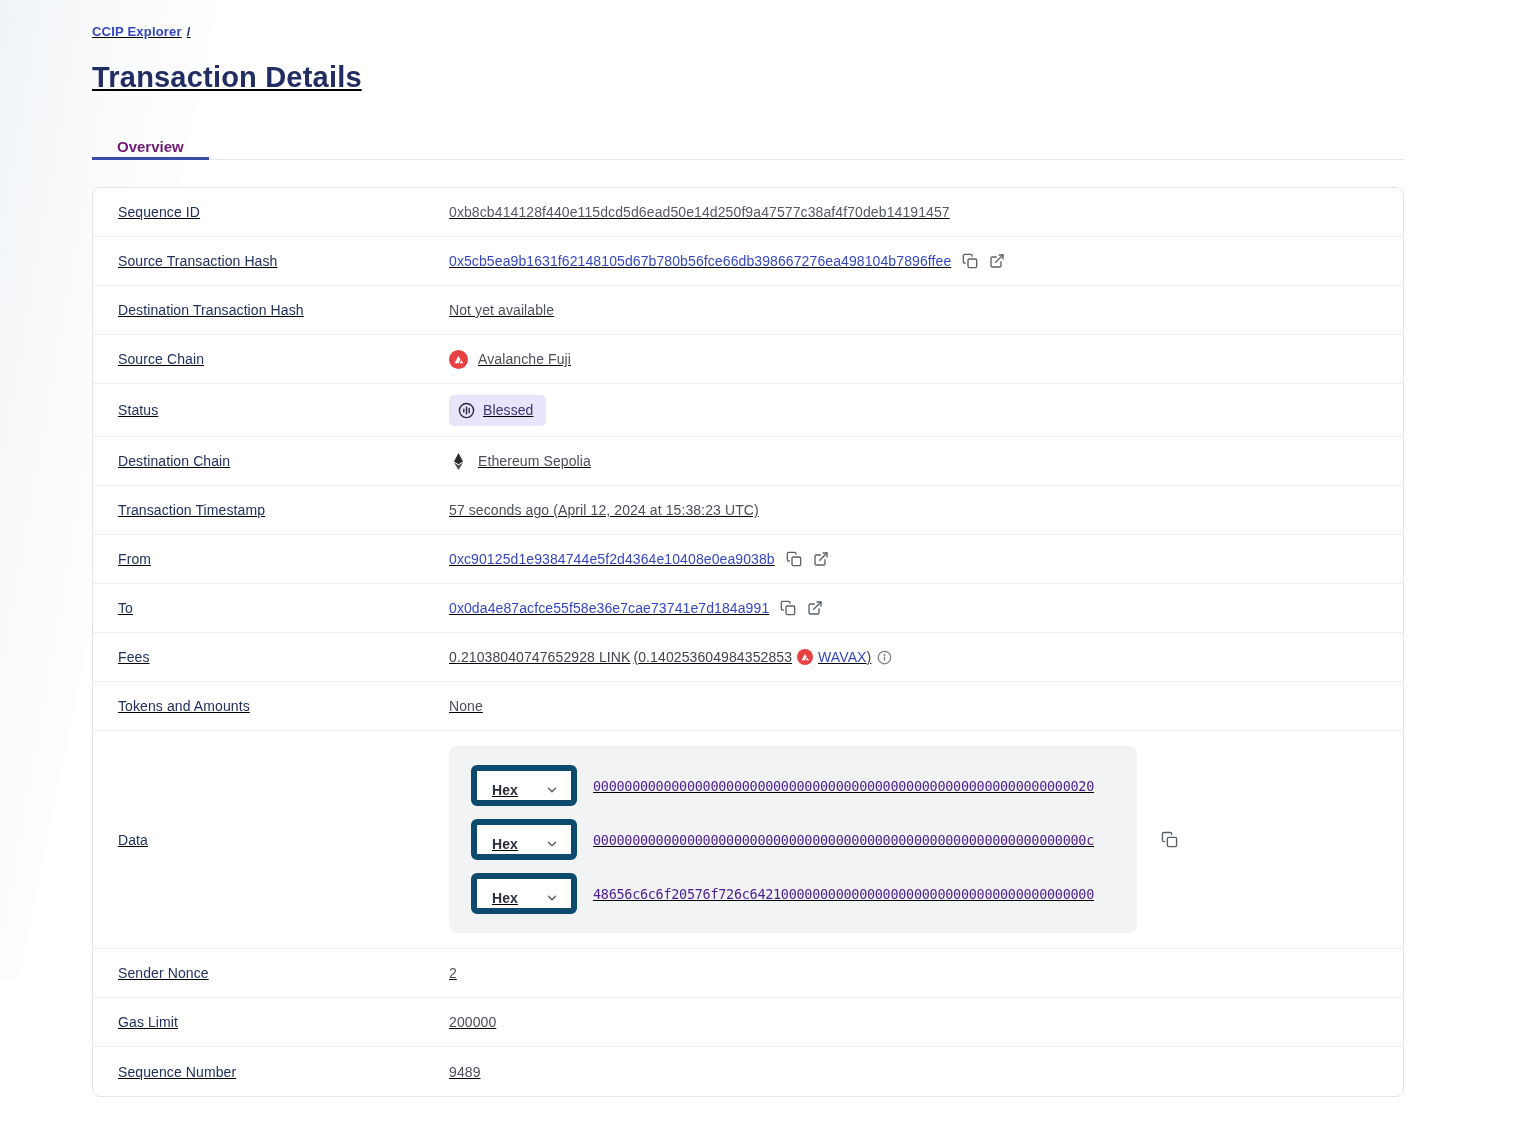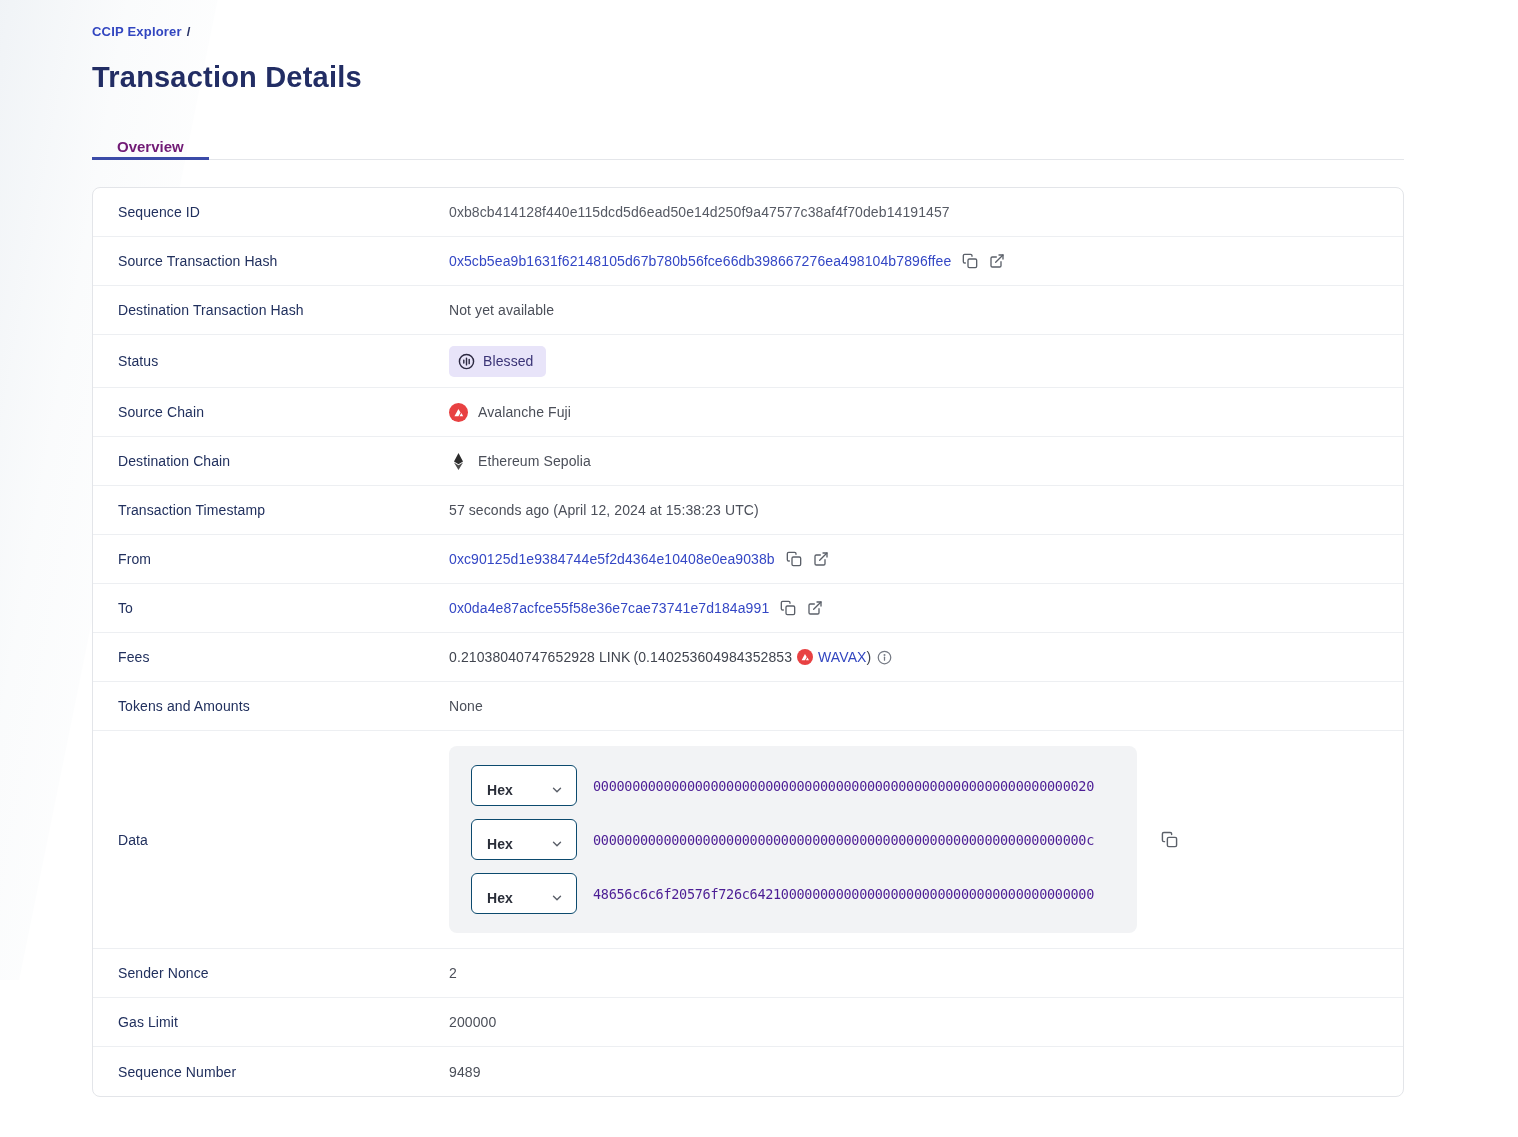--- a/index.html
+++ b/index.html
@@ -1,17 +1,17 @@
 <!DOCTYPE html>
 <html><head>
 <meta charset="utf-8">
 <style>
   * { margin:0; padding:0; box-sizing:border-box; }
   html,body { width:1518px; height:1137px; background:#ffffff; font-family:"Liberation Sans", sans-serif; overflow:hidden; }
-  .page { position:relative; width:1250px; height:1137px; }
+  .page { position:relative; width:1250px; height:1137px;text-decoration:underline; }
 
   
   .corner-deco {
     position:absolute; top:0; left:0; width:320px; height:980px; pointer-events:none;
     background:
       linear-gradient(100deg, rgba(222,229,236,0.45) 0%, rgba(238,242,245,0.30) 26%, rgba(255,255,255,0) 58%);
     clip-path: polygon(0 0, 68% 0, 6% 100%, 0 100%);
   }
 
   .content { position:relative; margin-left:92px; width:1312px; padding-top:24px; }
@@ -50,21 +50,21 @@
   .fees-wrap { display:inline-flex; align-items:center; white-space:nowrap; color:#41454f; }
   .fees-wrap .wavax-link { color:#3246c0; text-decoration:none; cursor:pointer; }
   .info-btn { background:none; border:none; padding:0; margin-left:6px; cursor:pointer; color:#757a84; display:inline-flex; }
 
   .data-row { align-items:center; padding-top:15px; padding-bottom:15px; }
   .data-block { background:#f2f3f5; border-radius:8px; padding:19px 22px; width:688px; }
   .hex-line { display:flex; align-items:center; gap:16px; margin-bottom:13px; }
   .hex-line:last-child { margin-bottom:0; }
   .hex-select {
     display:flex; align-items:center; justify-content:space-between; width:106px; height:41px;
-    background:#fff; border:1px solid #0c4a6e; border-radius:6px; padding:8px 12px 0 15px; cursor:pointer;
+    background:#fff; border:6px solid #0c4a6e; border-radius:6px; padding:8px 12px 0 15px; cursor:pointer;
   }
   .hex-select .sel-label { font-size:14px; font-weight:bold; color:#2a2e39; }
   .hex-select svg { color:#595e68; }
   .hex-code { font-family:"DejaVu Sans Mono", monospace; font-size:13.5px; color:#4c1d95; letter-spacing:-0.3px; white-space:nowrap; }
   .data-copy { margin-left:24px; }
 </style>
 </head>
 <body>
 
 <div class="page">
@@ -105,51 +105,51 @@
                 <polyline points="15 3 21 3 21 9"></polyline>
                 <line x1="10" y1="14" x2="21" y2="3"></line>
               </svg>
           </button>
         </div>
       </div>
 
       <div class="row">
         <div class="row-label">Destination Transaction Hash</div>
         <div class="row-value">Not yet available</div>
+      </div>
+
+      <div class="row">
+        <div class="row-label">Source Chain</div>
+        <div class="row-value">
+          <span class="chain">
+            <span style="display:inline-flex;">
+              <svg width="19" height="19" viewBox="0 0 32 32">
+                  <circle cx="16" cy="16" r="16" fill="#e84142"></circle>
+                  <path fill="#ffffff" d="M9.2 22.3 L15.9 10.1 L19.4 16.2 L15.9 22.3 Z"></path>
+                  <path fill="#ffffff" d="M17.8 22.3 L20.9 16.9 L23.9 22.3 Z"></path>
+                </svg>
+            </span>
+            <span>Avalanche Fuji</span>
+          </span>
+        </div>
       </div>
 
       <div class="row" style="min-height:53px;">
         <div class="row-label">Status</div>
         <div class="row-value">
           <span class="badge">
             <span style="display:inline-flex;">
               <svg width="17" height="17" viewBox="0 0 24 24" fill="none" stroke="#2b2840" stroke-width="2" stroke-linecap="round">
                   <circle cx="12" cy="12" r="10"></circle>
                   <line x1="8.2" y1="10" x2="8.2" y2="14"></line>
                   <line x1="12" y1="7.2" x2="12" y2="16.8"></line>
                   <line x1="15.8" y1="9" x2="15.8" y2="15"></line>
                 </svg>
             </span>
             <span>Blessed</span>
-          </span>
-        </div>
-      </div>
-
-      <div class="row">
-        <div class="row-label">Source Chain</div>
-        <div class="row-value">
-          <span class="chain">
-            <span style="display:inline-flex;">
-              <svg width="19" height="19" viewBox="0 0 32 32">
-                  <circle cx="16" cy="16" r="16" fill="#e84142"></circle>
-                  <path fill="#ffffff" d="M9.2 22.3 L15.9 10.1 L19.4 16.2 L15.9 22.3 Z"></path>
-                  <path fill="#ffffff" d="M17.8 22.3 L20.9 16.9 L23.9 22.3 Z"></path>
-                </svg>
-            </span>
-            <span>Avalanche Fuji</span>
           </span>
         </div>
       </div>
 
       <div class="row">
         <div class="row-label">Destination Chain</div>
         <div class="row-value">
           <span class="chain">
             <span style="display:inline-flex; width:19px; justify-content:center;">
               <svg width="11" height="17" viewBox="0 0 16 26">

